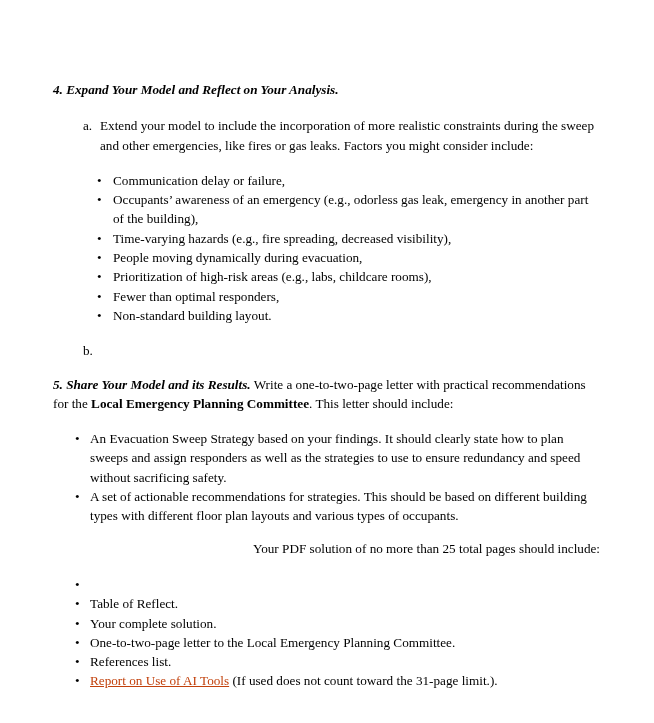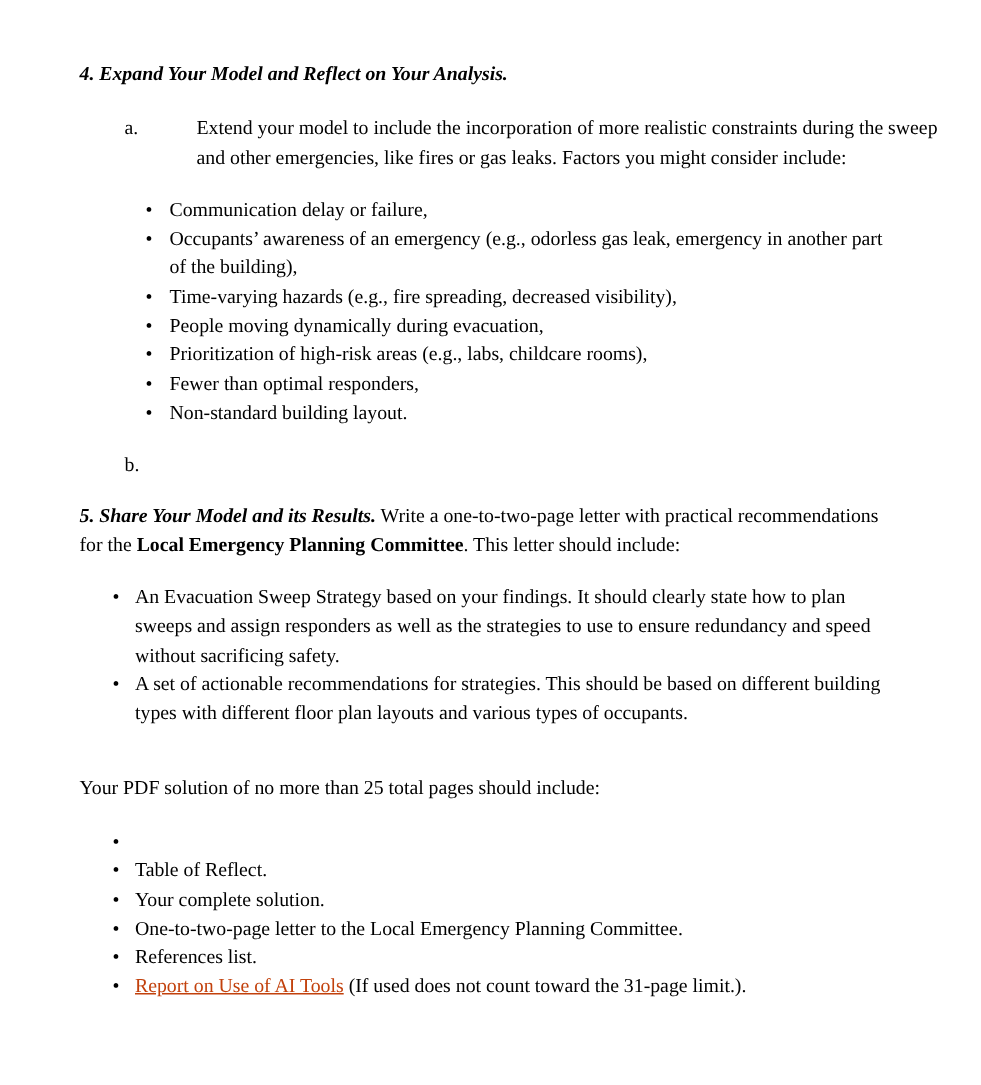--- a/index.html
+++ b/index.html
@@ -6,39 +6,39 @@
   .page {
     position: relative;
     width: 654px;
     height: 723px;
     background: #ffffff;
     color: #000000;
     font-family: "Liberation Serif", serif;
     font-size: 13.2px;
     line-height: 19.3px;
     box-sizing: border-box;
-    padding-top: 39px;
+    padding-top: 80px;
     overflow: hidden;
   }
   .h-bold-italic { font-weight: bold; font-style: italic; }
   .bold { font-weight: bold; }
   .section-heading { margin: 0 54px 0 53px; }
   .letter-item { display: flex; margin: 17px 0 0 83px; }
   .letter-item .marker { width: 17px; flex: none; }
-  .letter-item .text { width: 500px; flex: none; margin-left: 31px; }
+  .letter-item .text { width: 500px; flex: none; }
   .item-b { margin-top: 16px; }
   .factors-list { margin: 16px 0 0 97px; padding: 0; }
   .factor-row { display: flex; }
   .factor-row .bullet { width: 16px; flex: none; }
   .factor-row .text { width: 487px; flex: none; }
   .para-5 { margin: 14px 0 0 53px; width: 547px; }
   .letter-bullets { margin: 16px 0 0 75px; padding: 0; }
   .letter-bullets .bullet, .pdf-list .bullet { width: 15px; flex: none; }
   .letter-bullets .text { width: 508px; flex: none; }
-  .pdf-intro { margin: 30px 0 0 53px; width: 547px; }
+  .pdf-intro { margin: 13px 0 0 53px; width: 547px; text-align: right; }
   .pdf-list { margin: 17px 0 0 75px; padding: 0; }
   .pdf-list .text { width: 510px; flex: none; }
   .doc-link { color: #c2410c; text-decoration: underline; }
 </style>
 </head>
 <body>
 
 <div class="page">
 
   <div class="section-heading h-bold-italic">4. Expand Your Model and Reflect on Your Analysis.</div>

